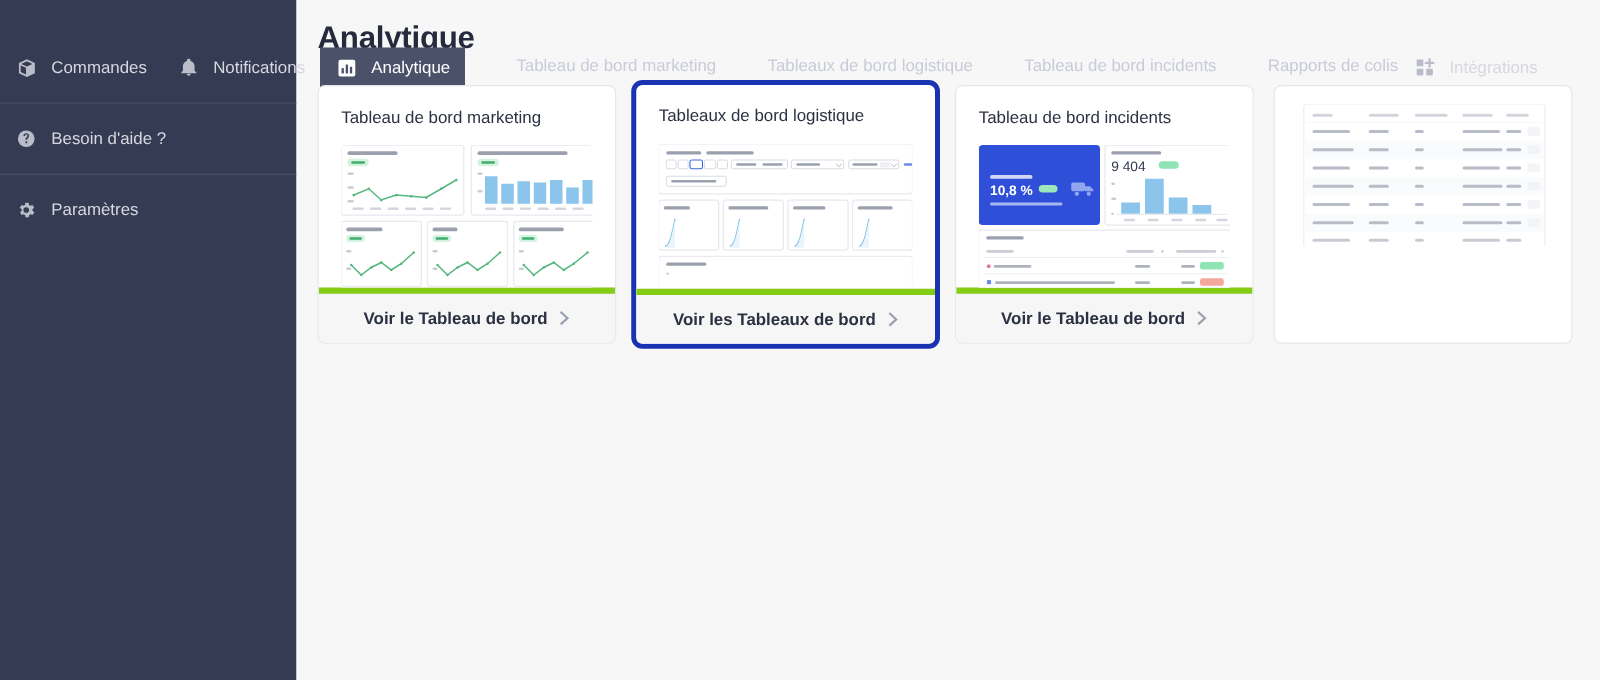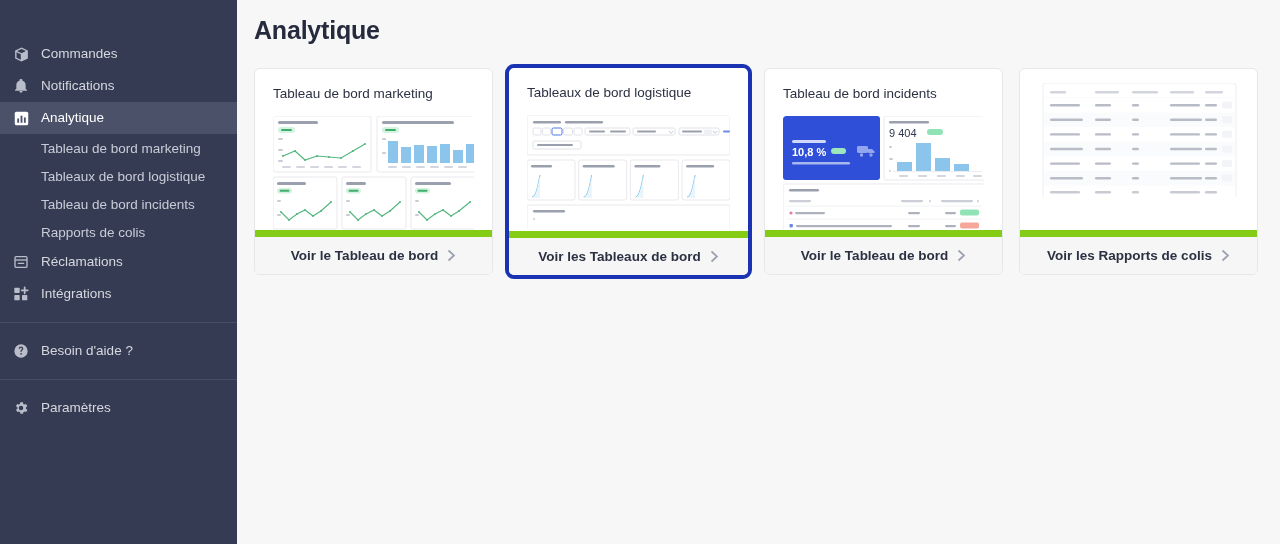--- a/index.html
+++ b/index.html
@@ -12,21 +12,21 @@
   .app { display: flex; width: 1280px; height: 544px; }
 
   
   .sidebar {
     width: 237px; height: 544px; flex: 0 0 237px;
     background: #353b52;
     display: flex; flex-direction: column;
     padding-top: 38px;
     position: relative;
   }
-  .nav-group { display: flex; flex-direction: column; justify-content: space-between; }
+  .nav-group { display: flex; flex-direction: row; justify-content: space-between; }
   .nav-item {
     display: flex; align-items: center;
     height: 32px; padding: 0 12px;
     color: #d6d8e0; font-size: 13.5px;
     cursor: pointer; user-select: none;
   }
   .nav-item.active { background: #4b5169; color: #ffffff; }
   .nav-ico {
     width: 18px; height: 18px; flex: 0 0 18px;
     margin-right: 11px;
@@ -94,21 +94,21 @@
   }
   .thumb {
     width: 100%; height: 118px;
     border-radius: 3px; overflow: hidden;
     background: #ffffff;
     position: relative;
   }
   .card-footer {
     margin-top: auto;
     background: #f6f6f7;
-    border-top: 7px solid #84cc16;
+    border-top: 5px solid #84cc16;
     height: 44px;
     display: flex; align-items: center; justify-content: center;
     cursor: pointer;
   }
   .card-footer .link-text {
     font-size: 13.5px; font-weight: bold; color: #2c3142;
   }
   .card-footer .chev {
     margin-left: 9px; color: #9aa0b0;
     display: flex; align-items: center;
@@ -161,30 +161,20 @@
         <span>Tableaux de bord logistique</span>
       </div>
       <div class="sub-item">
         <span>Tableau de bord incidents</span>
       </div>
       <div class="sub-item">
         <span>Rapports de colis</span>
       </div>
 
 
-      <div class="nav-item">
-        <span class="nav-ico">
-          <svg width="16" height="16" viewBox="0 0 24 24" fill="none" stroke="currentColor" stroke-width="2">
-            <rect x="3" y="4" width="18" height="16" rx="1.8"></rect>
-            <path d="M3 9h18"></path>
-            <path d="M8 14h8" stroke-linecap="round"></path>
-          </svg>
-        </span>
-        <span class="nav-label">Réclamations</span>
-      </div>
 
       <div class="nav-item">
         <span class="nav-ico">
           <svg width="16" height="16" viewBox="0 0 24 24" fill="currentColor">
             <rect x="2" y="2.5" width="8" height="8" rx="1"></rect>
             <rect x="2" y="13.5" width="8" height="8" rx="1"></rect>
             <rect x="13.5" y="13.5" width="8" height="8" rx="1"></rect>
             <path d="M17.5 2v9M13 6.5h9" stroke="currentColor" stroke-width="2.6" stroke-linecap="round"></path>
           </svg>
         </span>
@@ -598,25 +588,17 @@
                   <rect x="12" y="108" width="30" height="2.4" rx="1.2"></rect>
                   <rect x="57" y="108" width="16" height="2.4" rx="1.2"></rect>
                   <rect x="94" y="108" width="7" height="2.4" rx="1.2"></rect>
                   <rect x="132" y="108" width="30" height="2.4" rx="1.2"></rect>
                   <rect x="167" y="108" width="12" height="2.4" rx="1.2"></rect>
                 </g>
               </g>
             </svg>
           </div>
         </div>
-        <div class="card-footer">
-          <span class="link-text">Voir les Rapports de colis</span>
-          <span class="chev">
-            <svg width="9" height="13" viewBox="0 0 9 13" fill="none" stroke="currentColor" stroke-width="1.7">
-                <path d="M1.5 1.5 L7 6.5 L1.5 11.5"></path>
-              </svg>
-          </span>
-        </div>
       </div>
 
     </div>
   </main>
 </div>
 
 </body></html>

